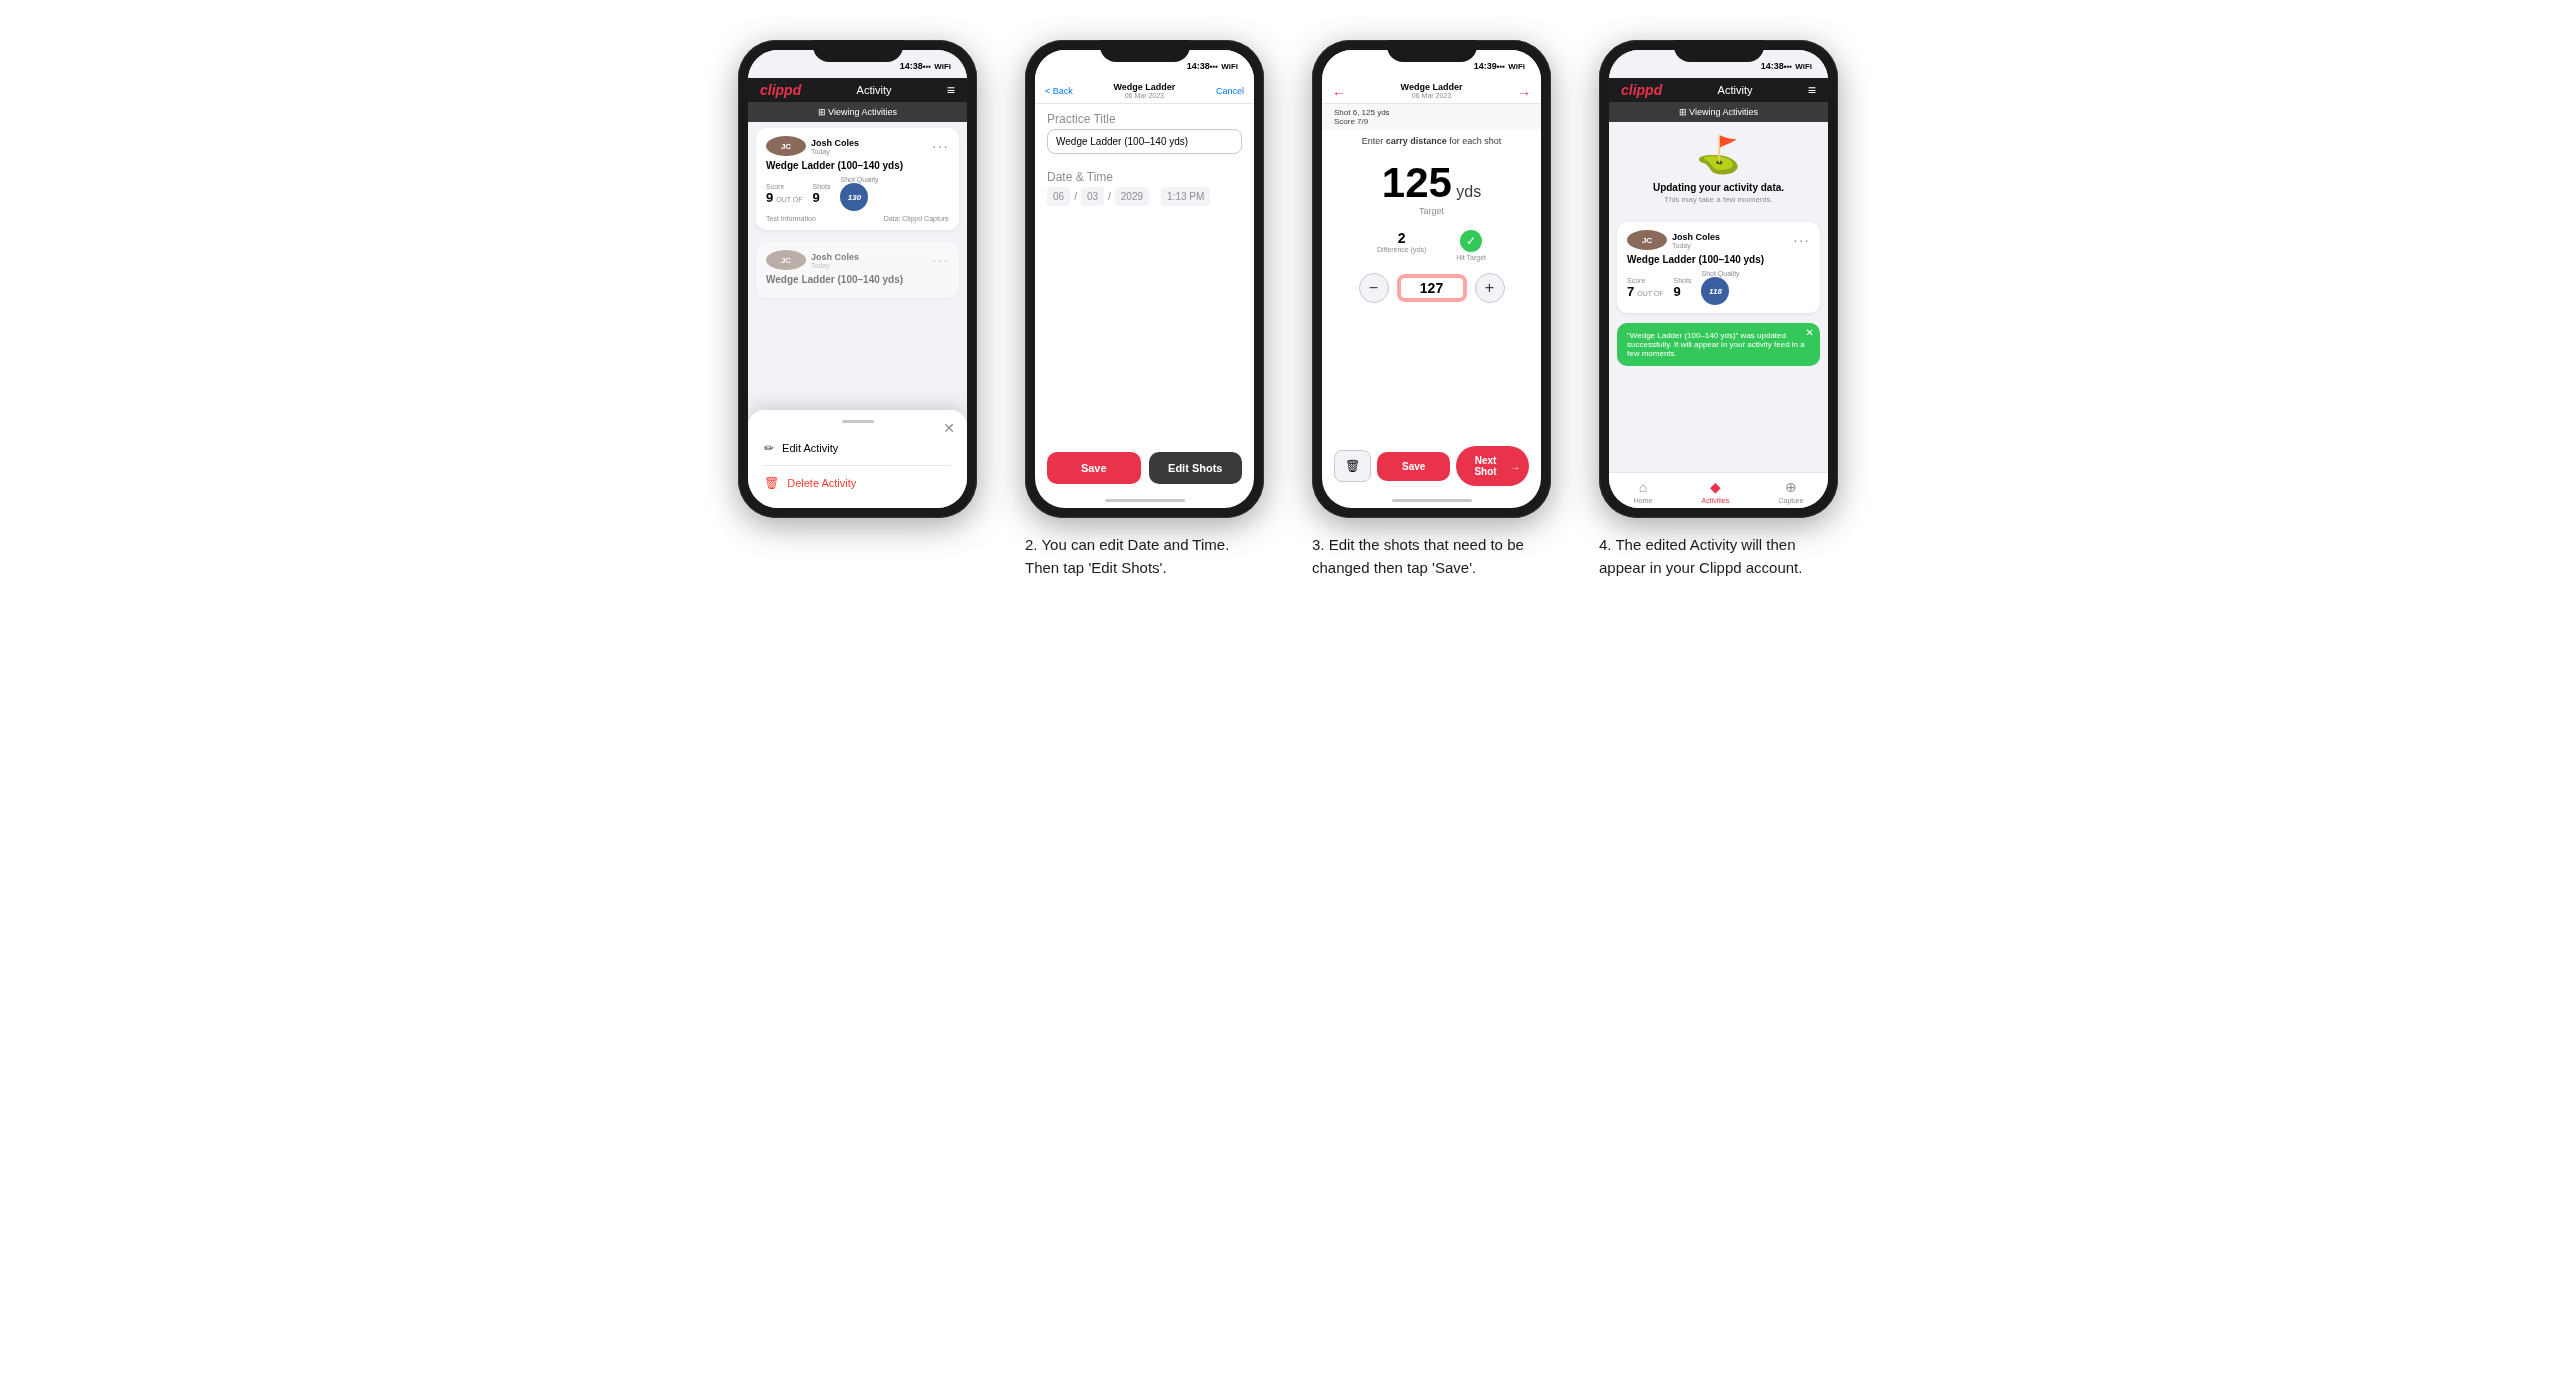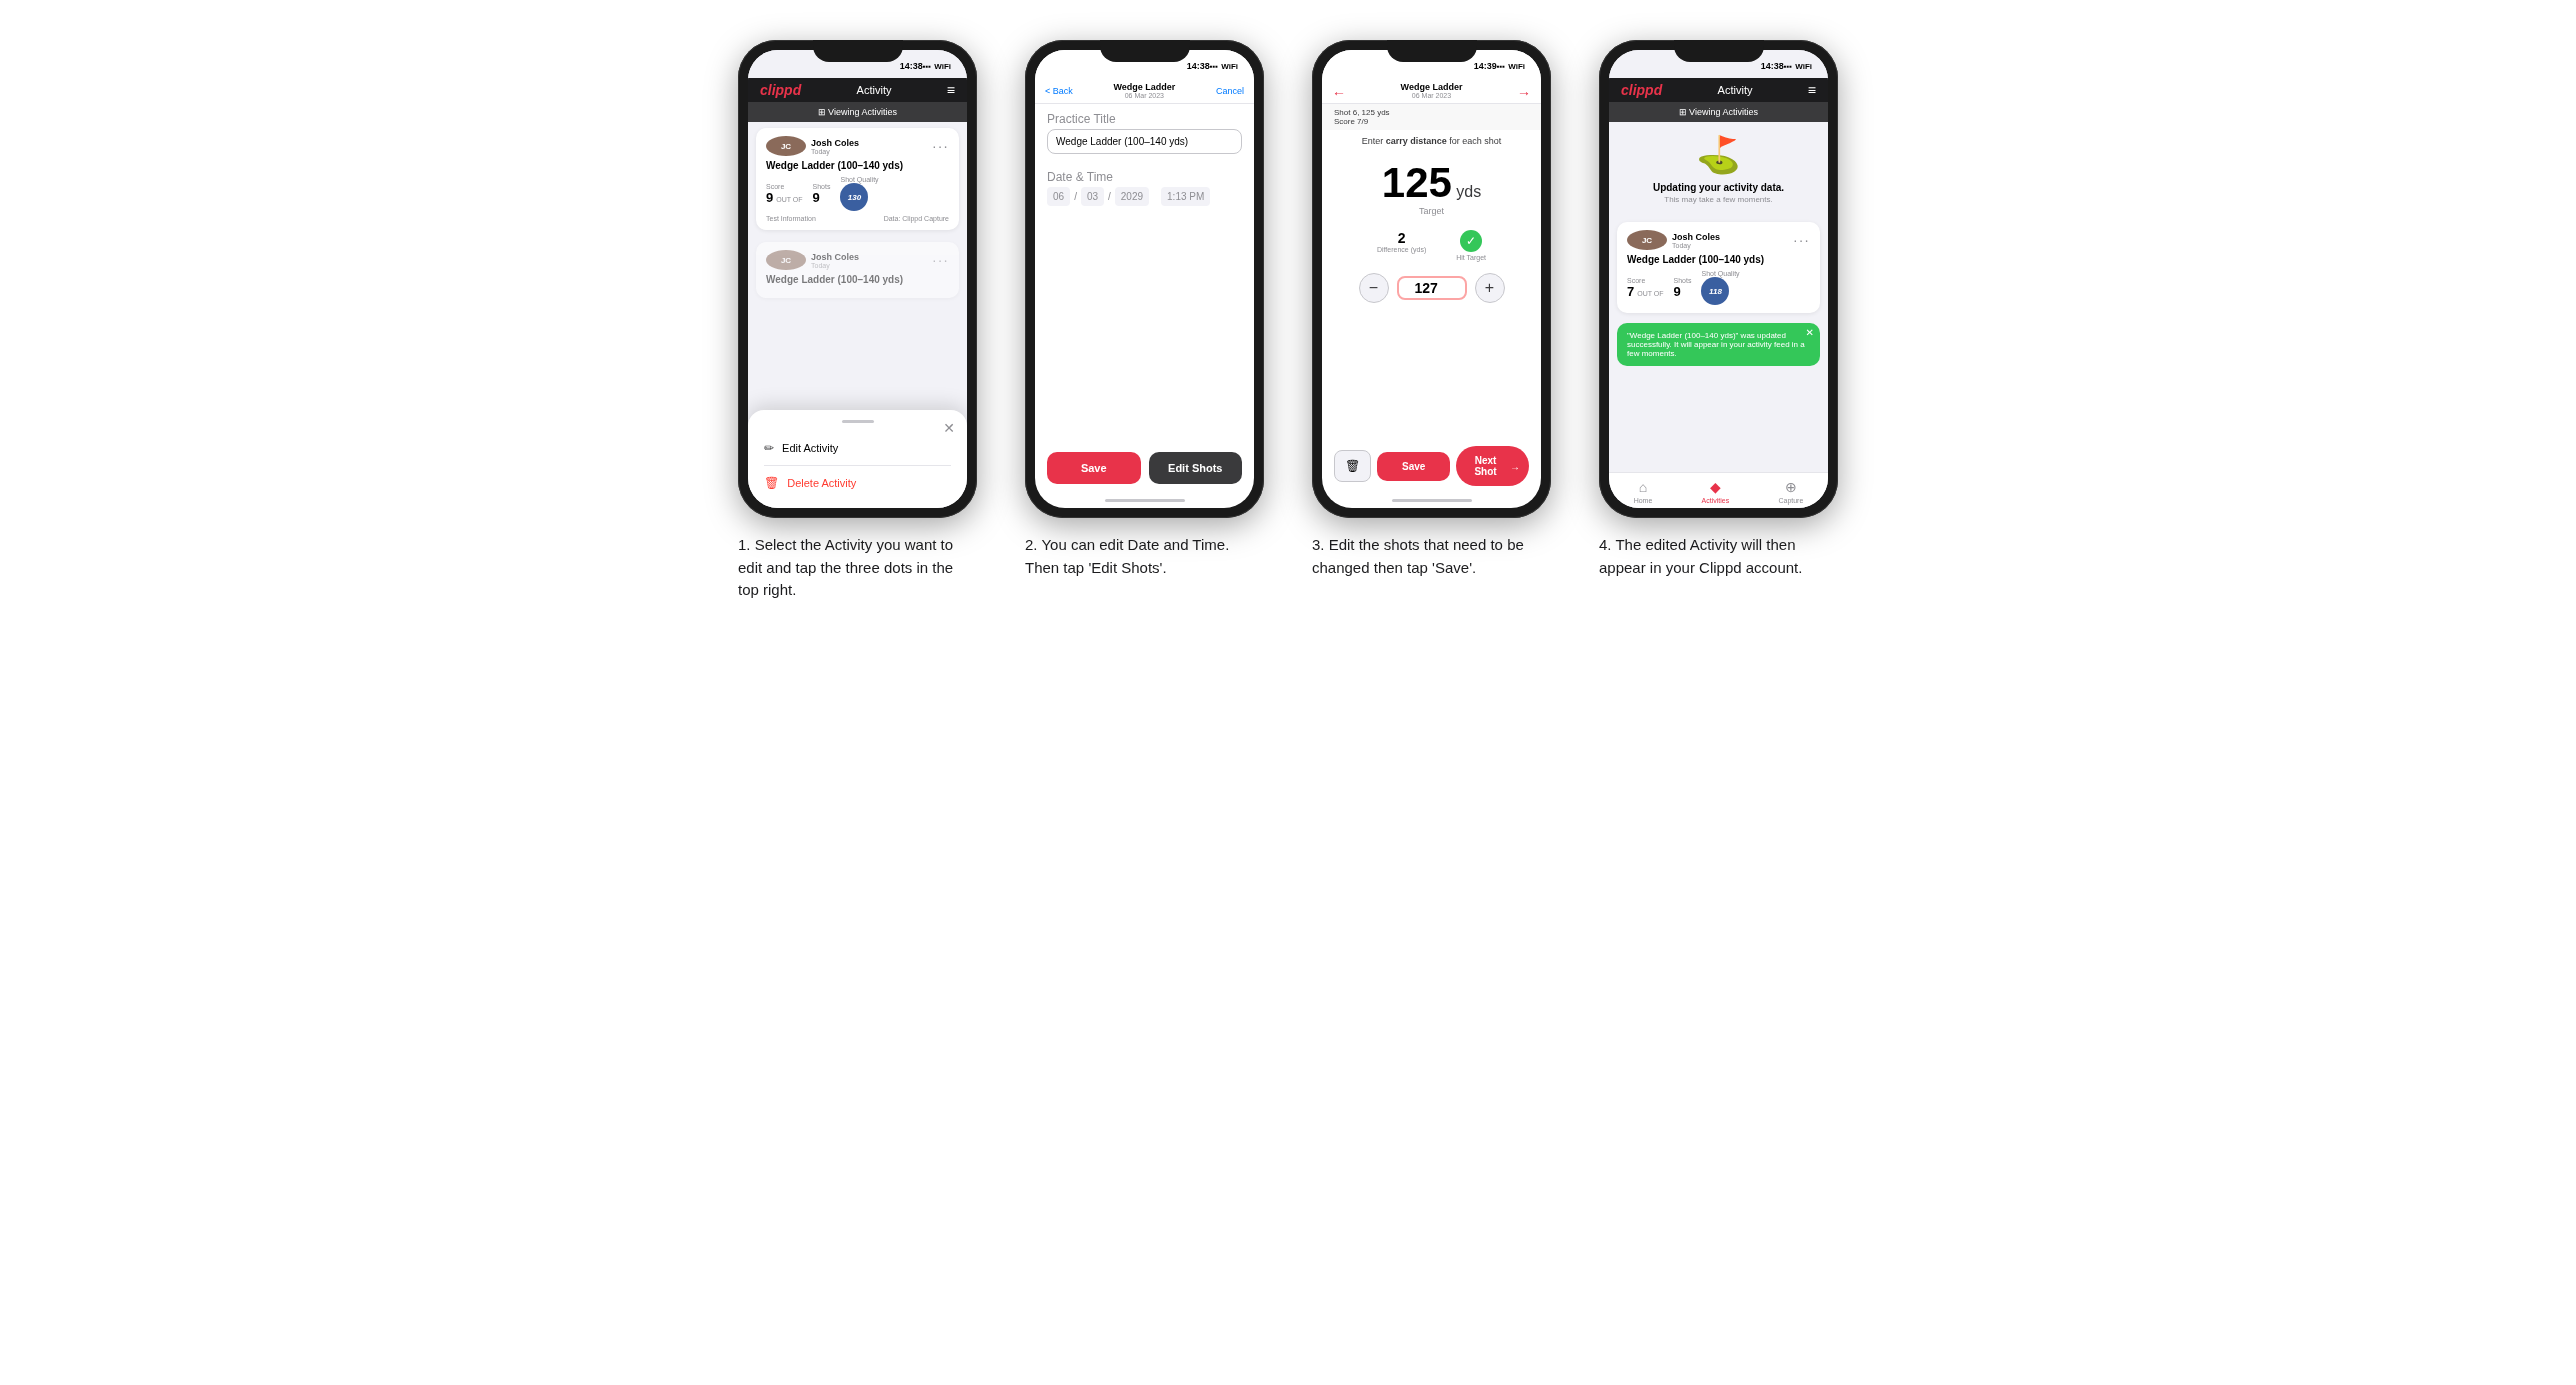--- a/index.html
+++ b/index.html
@@ -530,26 +530,26 @@
       border: 1px solid #c7c7cc;
       display: flex;
       align-items: center;
       justify-content: center;
       font-size: 16px;
       color: #3a3a3c;
     }
 
     .number-input {
       background: #fff;
-      border: 2px solid #fca5a5;
+      border: 4px solid #fca5a5;
       border-radius: 8px;
       padding: 2px 16px;
       font-size: 14px;
       font-weight: 600;
-      text-align: left;
+      text-align: center;
       width: 70px;
     }
 
     .shot-actions {
       display: flex;
       align-items: center;
       gap: 6px;
       padding: 6px 12px;
       margin-top: auto;
       flex-shrink: 0;
@@ -761,21 +761,20 @@
             <span>Edit Activity</span>
           </div>
           <div class="sheet-divider"></div>
           <div class="sheet-item danger">
             <span class="icon">🗑</span>
             <span>Delete Activity</span>
           </div>
         </div>
       </div>
     </div>
-    <div class="caption">1. Select the Activity you want to edit and tap the three dots in the top right.</div>
   </div>
 
   <div class="phone-column">
     <div class="phone-shell">
       <div class="notch"></div>
       <div class="phone-screen screen-white">
 
         <div class="status-bar white-bg">
           <span>14:38</span>
           <div class="status-icons">

